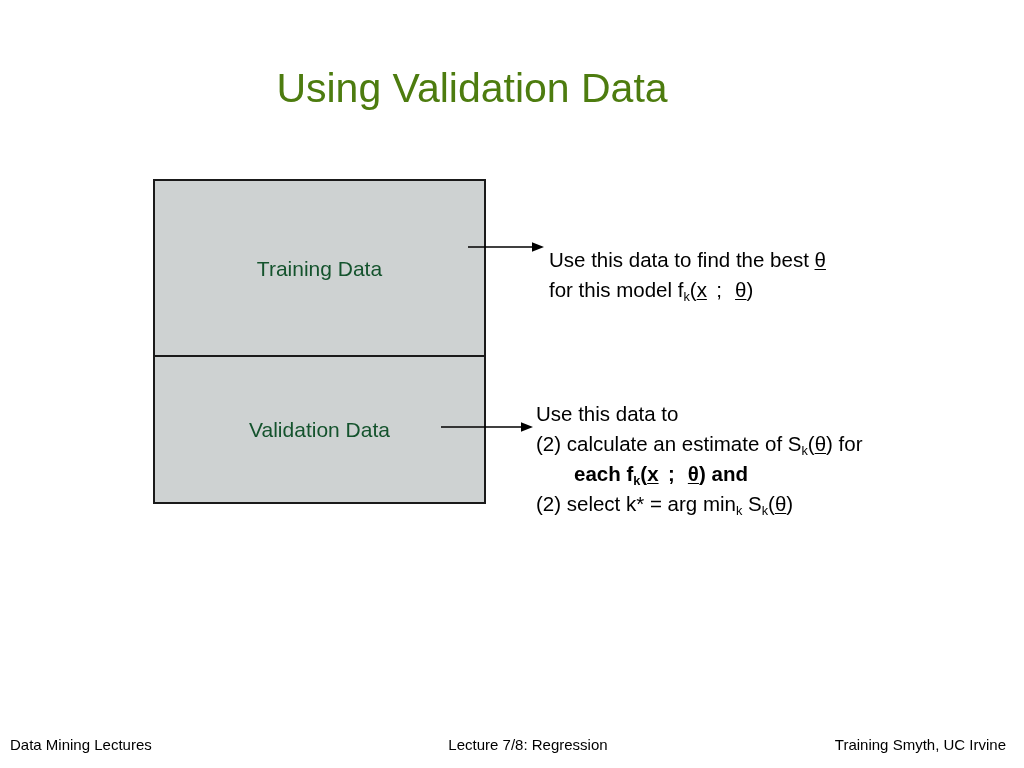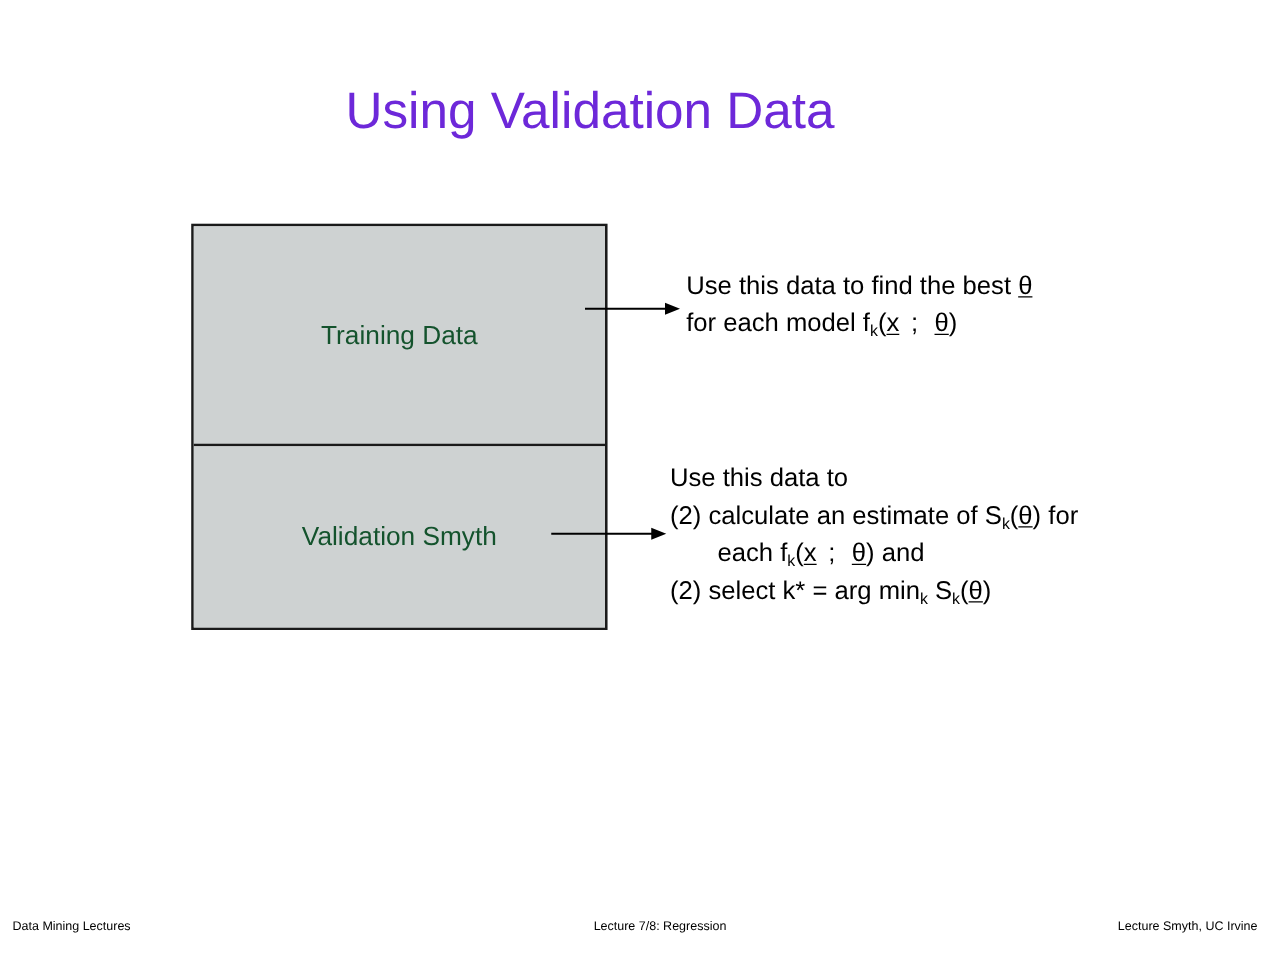--- a/index.html
+++ b/index.html
@@ -27,21 +27,21 @@
   .slide-title {
     position: absolute;
     left: 0;
     top: 66px;
     width: 944px;
     text-align: center;
     font-size: 41px;
     font-weight: 400;
     line-height: 1.1;
     letter-spacing: 0px;
-    color: #6d28d9;
+    color: #4d7c0f;
     white-space: nowrap;
   }
 
   
   .data-block {
     position: absolute;
     left: 153px;
     top: 179px;
     width: 333px;
     height: 325px;
@@ -84,26 +84,27 @@
   .arrow-training { left: 468px; top: 240px; width: 76px; }
   .arrow-validation { left: 441px; top: 420px; width: 92px; }
 
   
   .annotation {
     position: absolute;
     font-size: 20.5px;
     line-height: 30px;
     color: #000000;
     white-space: nowrap;
+    margin-top: 31px;
   }
   .ann-training { left: 549px; top: 214px; }
   .ann-validation { left: 536px; top: 368px; }
 
   .ann-line { display: block; white-space: nowrap; }
-  .indent-1 { padding-left: 38px; }
+  .indent-1 { padding-left: 38px; font-weight: bold; }
 
   sub {
     font-size: 0.62em;
     vertical-align: baseline;
     position: relative;
     top: 0.32em;
     line-height: 0;
   }
   .uline {
     text-decoration: underline;
@@ -112,21 +113,21 @@
   }
   .sp { letter-spacing: 0.18em; }
 
   
   .footer {
     position: absolute;
     left: 0;
     top: 736px;
     width: 1024px;
     height: 20px;
-    font-size: 10px;
+    font-size: 15px;
     color: #000000;
   }
   .footer-left {
     position: absolute;
     left: 10px;
     top: 0;
     white-space: nowrap;
   }
   .footer-center {
     position: absolute;
@@ -150,55 +151,55 @@
 
   <div class="slide-title">Using Validation Data</div>
 
   <div class="data-block">
 
     <div class="data-box box-training">
       <span class="box-label">Training Data</span>
     </div>
 
     <div class="data-box box-validation">
-      <span class="box-label">Validation Smyth</span>
+      <span class="box-label">Validation Data</span>
     </div>
 
   </div>
 
   <div class="arrow arrow-training">
     <svg width="76" height="14" viewBox="0 0 76 14">
       <line x1="0" y1="7" x2="66" y2="7" stroke="#000000" stroke-width="1.6"></line>
       <polygon points="76,7 64,2.2 64,11.8" fill="#000000"></polygon>
     </svg>
   </div>
 
   <div class="arrow arrow-validation">
     <svg width="92" height="14" viewBox="0 0 92 14">
       <line x1="0" y1="7" x2="82" y2="7" stroke="#000000" stroke-width="1.6"></line>
       <polygon points="92,7 80,2.2 80,11.8" fill="#000000"></polygon>
     </svg>
   </div>
 
   <div class="annotation ann-training">
     <span class="ann-line"><span>Use this data to find the best </span><span class="uline">θ</span></span>
-    <span class="ann-line"><span>for each model f</span><sub>k</sub><span>(</span><span class="uline">x</span><span class="sp"> ; </span><span class="uline">θ</span><span>)</span></span>
+    <span class="ann-line"><span>for this model f</span><sub>k</sub><span>(</span><span class="uline">x</span><span class="sp"> ; </span><span class="uline">θ</span><span>)</span></span>
   </div>
 
   <div class="annotation ann-validation">
 
     <span class="ann-line">Use this data to</span>
 
     <span class="ann-line"><span>(2) calculate an estimate of  S</span><sub>k</sub><span>(</span><span class="uline">θ</span><span>) for</span></span>
 
     <span class="ann-line indent-1"><span>each f</span><sub>k</sub><span>(</span><span class="uline">x</span><span class="sp"> ; </span><span class="uline">θ</span><span>) and</span></span>
 
     <span class="ann-line"><span>(2) select k* = arg min</span><sub>k</sub><span>  S</span><sub>k</sub><span>(</span><span class="uline">θ</span><span>)</span></span>
 
   </div>
 
   <div class="footer">
     <span class="footer-left">Data Mining Lectures</span>
     <span class="footer-center">Lecture 7/8: Regression</span>
-    <span class="footer-right">Lecture Smyth, UC Irvine</span>
+    <span class="footer-right">Training Smyth, UC Irvine</span>
   </div>
 
 </div>
 
 </body></html>

